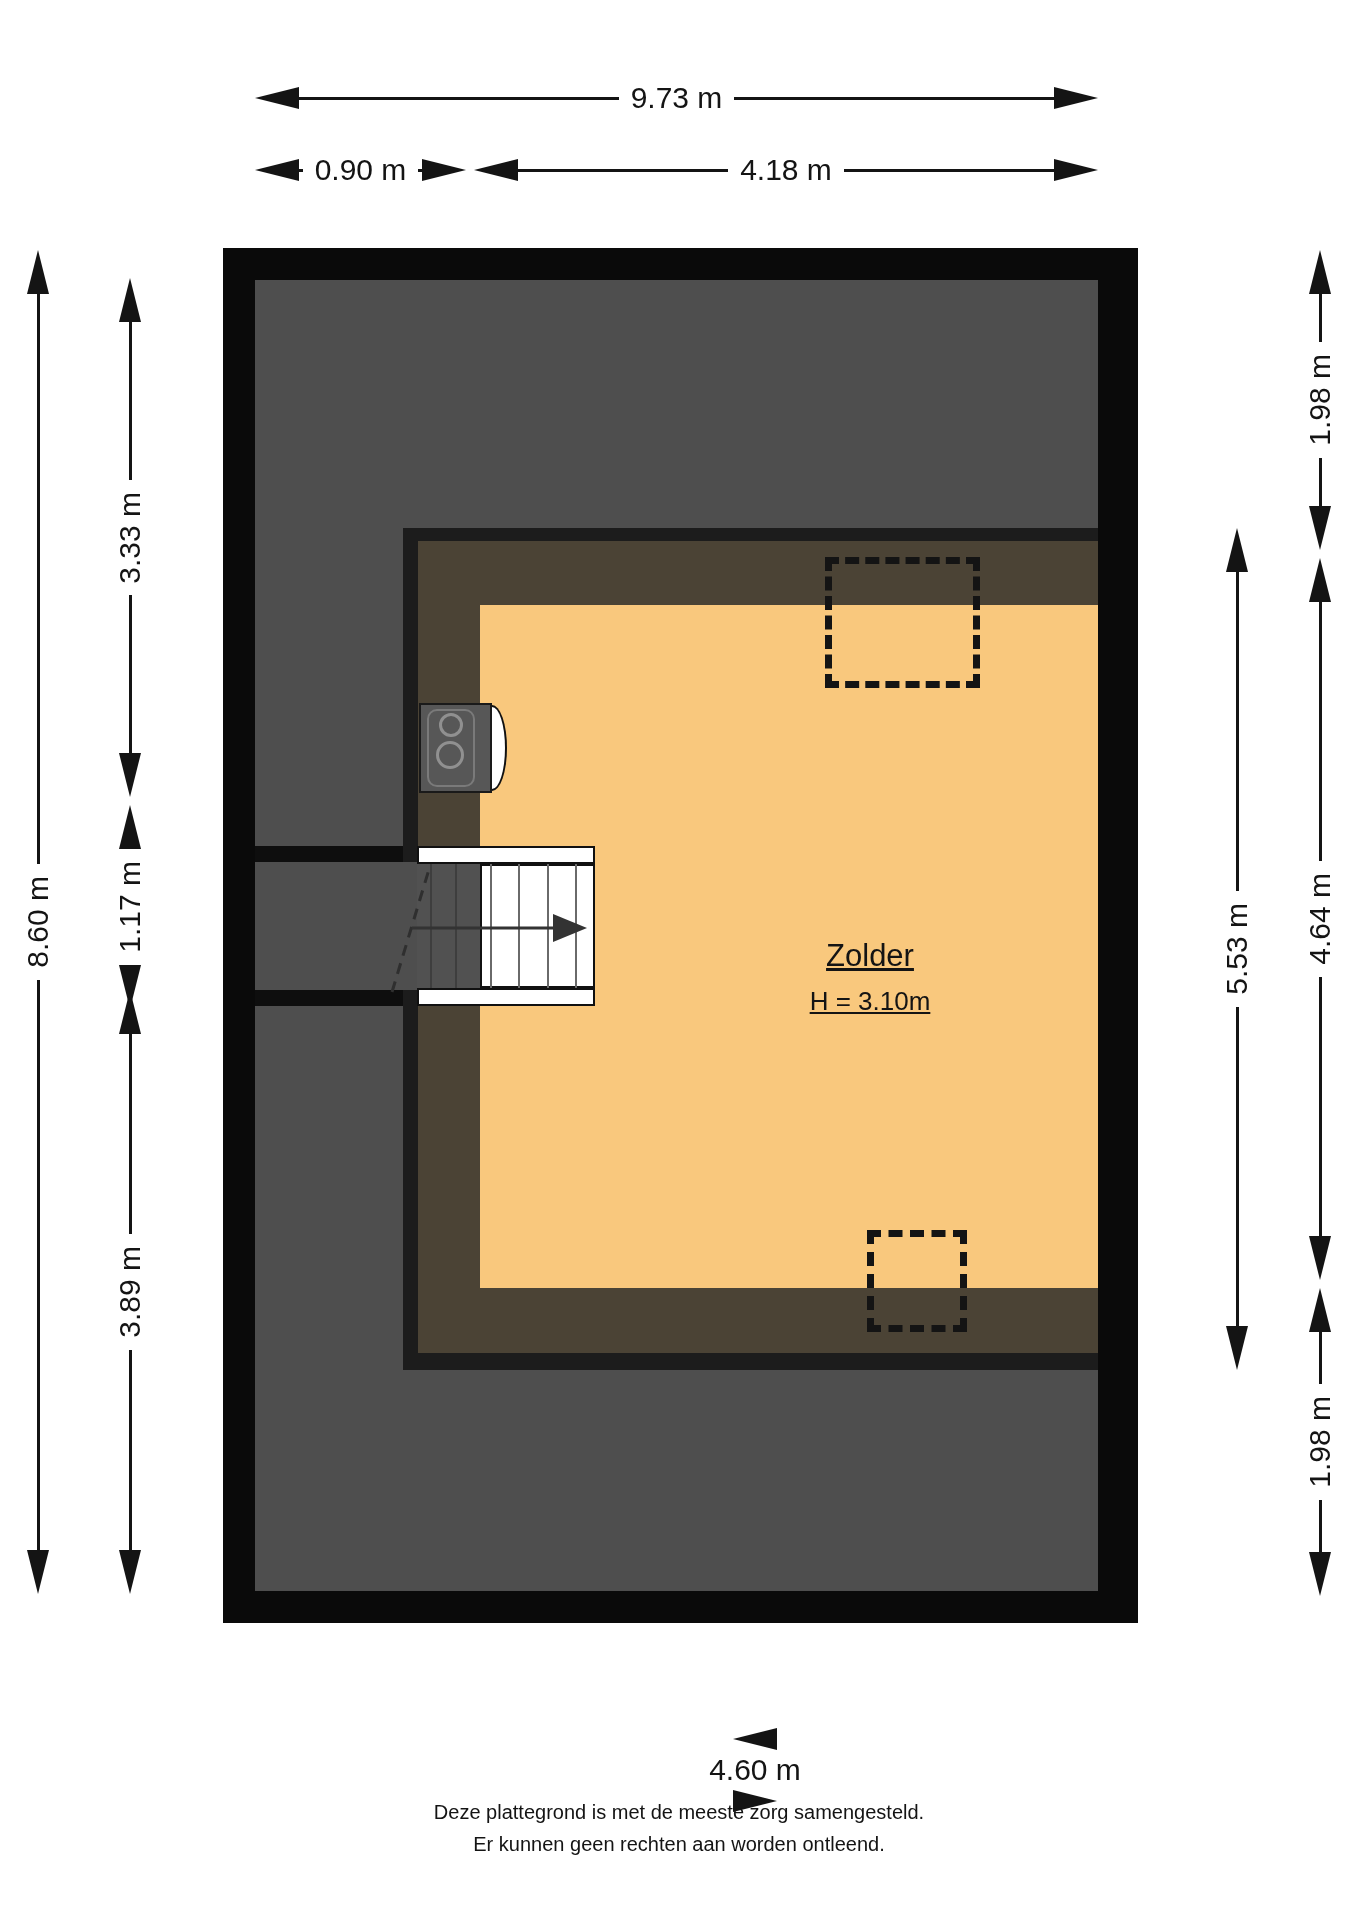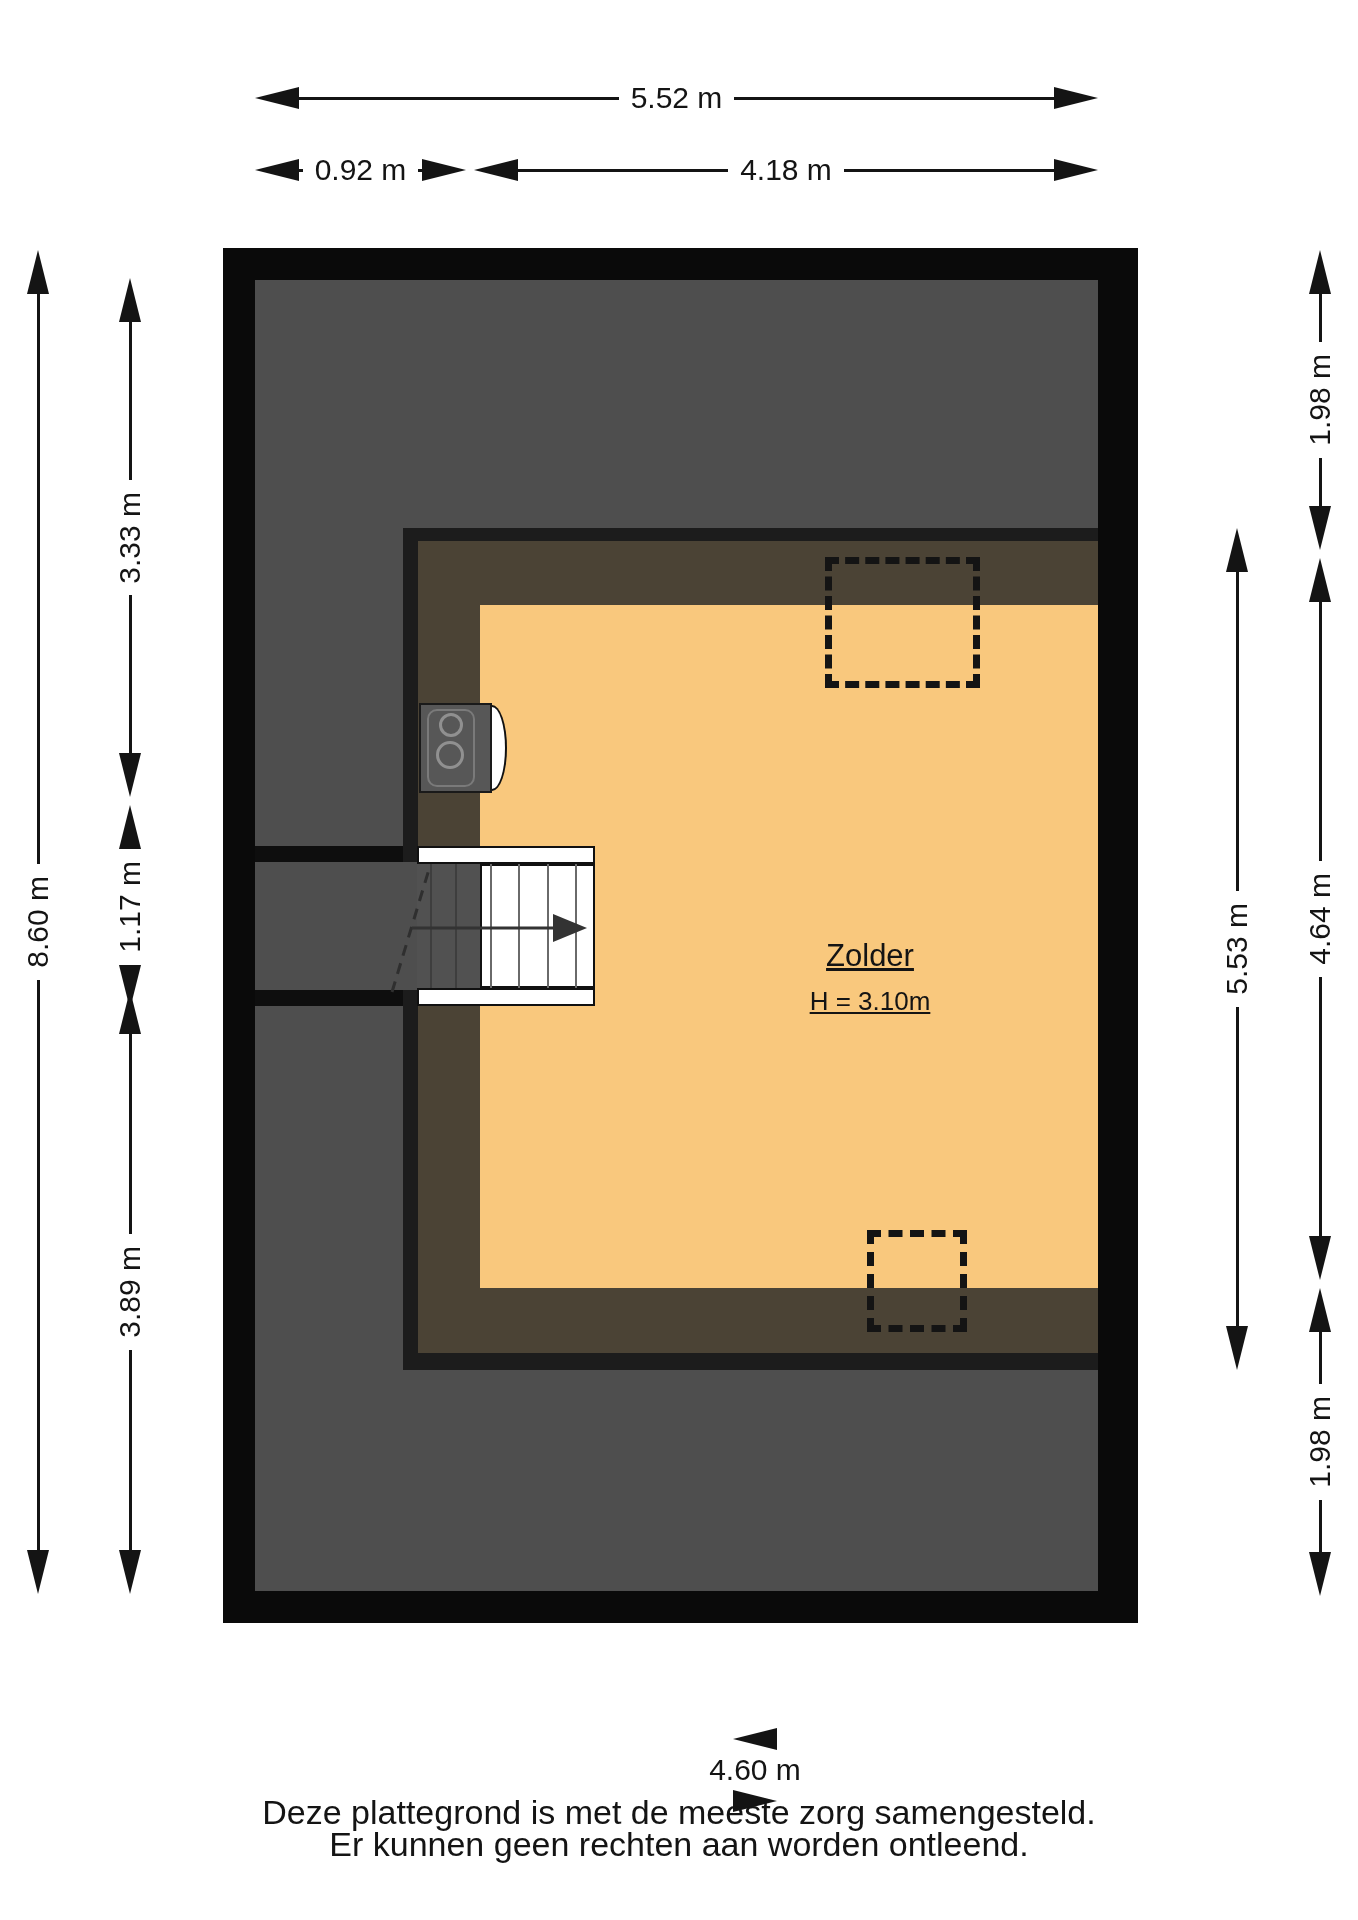--- a/index.html
+++ b/index.html
@@ -45,21 +45,21 @@
   .vdim{position:absolute;display:flex;flex-direction:column;align-items:center;width:34px;}
   .vdim .ln{flex:1;width:0;border-left:3px solid #141414;}
   .vdim .ah-u{width:0;height:0;border-left:11px solid transparent;border-right:11px solid transparent;border-bottom:44px solid #141414;}
   .vdim .ah-d{width:0;height:0;border-left:11px solid transparent;border-right:11px solid transparent;border-top:44px solid #141414;}
   .vdim .lbl{writing-mode:vertical-rl;transform:rotate(180deg);padding:12px 0;font-size:30px;white-space:nowrap;}
 
   
   .room-label{position:absolute;text-align:center;text-decoration:underline;}
   .room-label .name{font-size:31px;}
   .room-label .hgt{font-size:26px;margin-top:12px;}
-  .disclaimer{position:absolute;left:0;right:0;text-align:center;font-size:34px;line-height:32px;}
+  .disclaimer{position:absolute;left:0;right:0;text-align:center;font-size:20px;line-height:32px;}
 </style>
 </head>
 <body>
 
 <div class="canvas">
 
   <div class="abs outer-wall" style="left:223px;top:248px;width:915px;height:1375px;"></div>
   <div class="abs roof-zone" style="left:255px;top:280px;width:843px;height:1311px;"></div>
 
   <div class="abs stair-gap-wall" style="left:255px;top:846px;width:162px;height:16px;"></div>
@@ -99,28 +99,28 @@
   <div class="abs door-bulge" style="left:492px;top:705px;width:15px;height:86px;"></div>
 
   <div class="room-label" style="left:760px;top:938px;width:220px;">
     <div class="name">Zolder</div>
     <div class="hgt">H = 3.10m</div>
   </div>
 
   <div class="hdim" style="left:255px;top:81px;width:843px;">
     <span class="ah-l"></span>
       <span class="ln"></span>
-    <span class="lbl">5.52 m</span>
+    <span class="lbl">9.73 m</span>
     <span class="ln"></span>
       <span class="ah-r"></span>
   </div>
   <div class="hdim" style="left:255px;top:153px;width:211px;">
     <span class="ah-l"></span>
       <span class="ln"></span>
-    <span class="lbl">0.92 m</span>
+    <span class="lbl">0.90 m</span>
     <span class="ln"></span>
       <span class="ah-r"></span>
   </div>
   <div class="hdim" style="left:474px;top:153px;width:624px;">
     <span class="ah-l"></span>
       <span class="ln"></span>
     <span class="lbl">4.18 m</span>
     <span class="ln"></span>
       <span class="ah-r"></span>
   </div>

